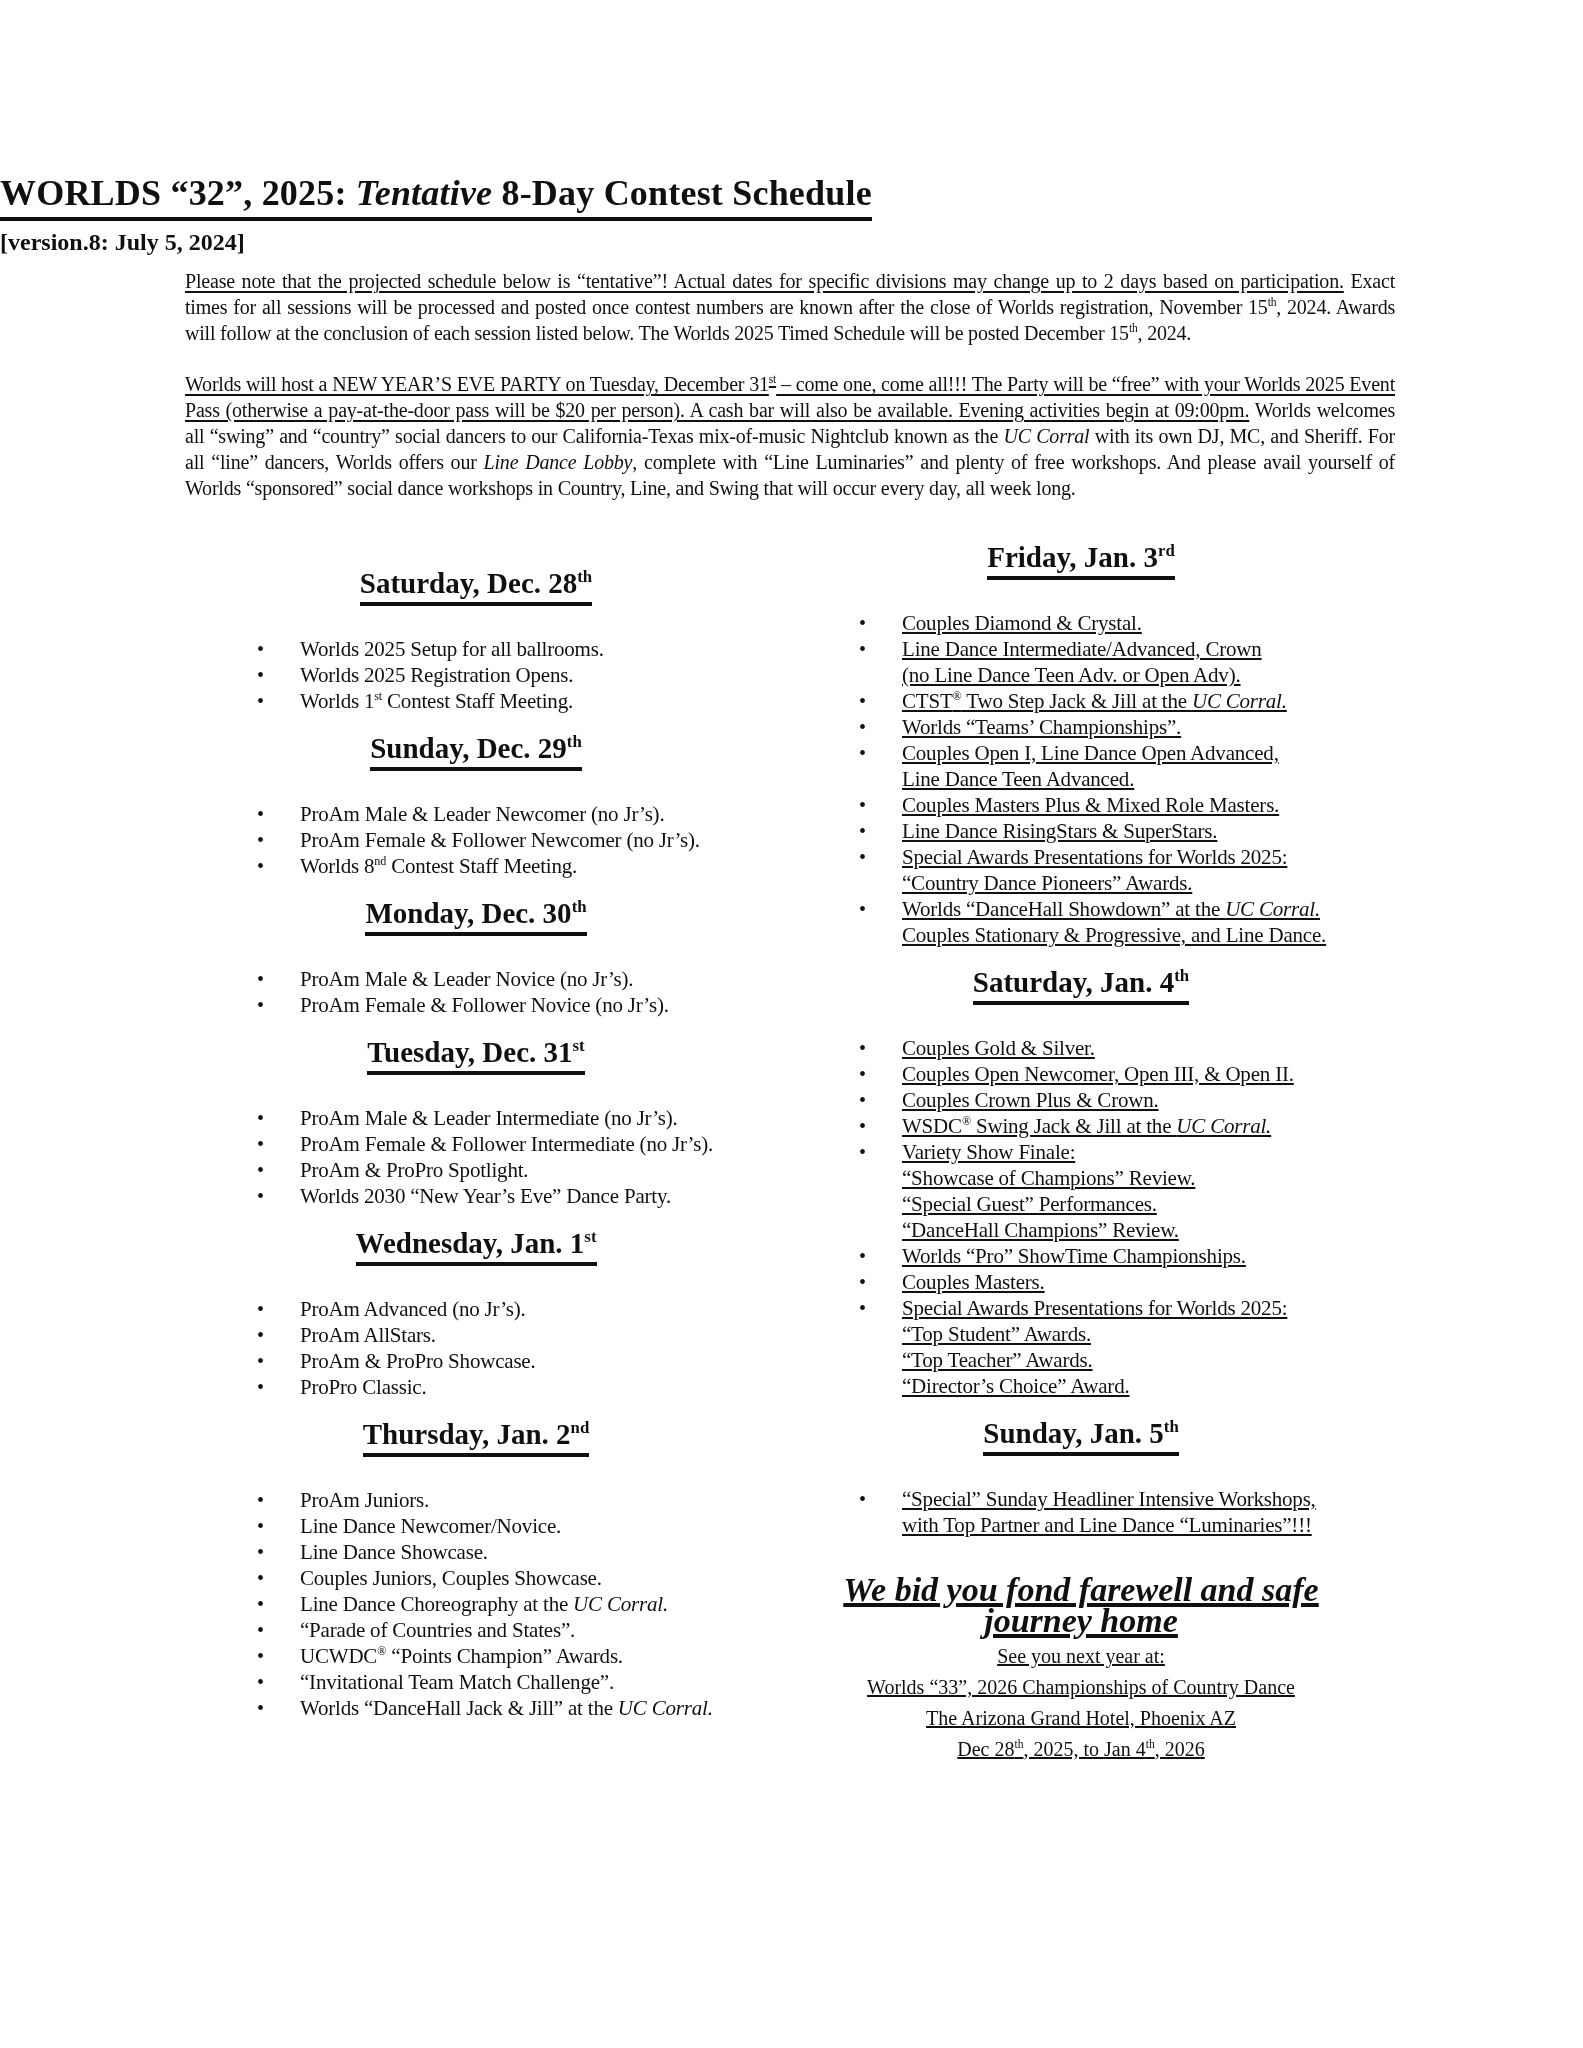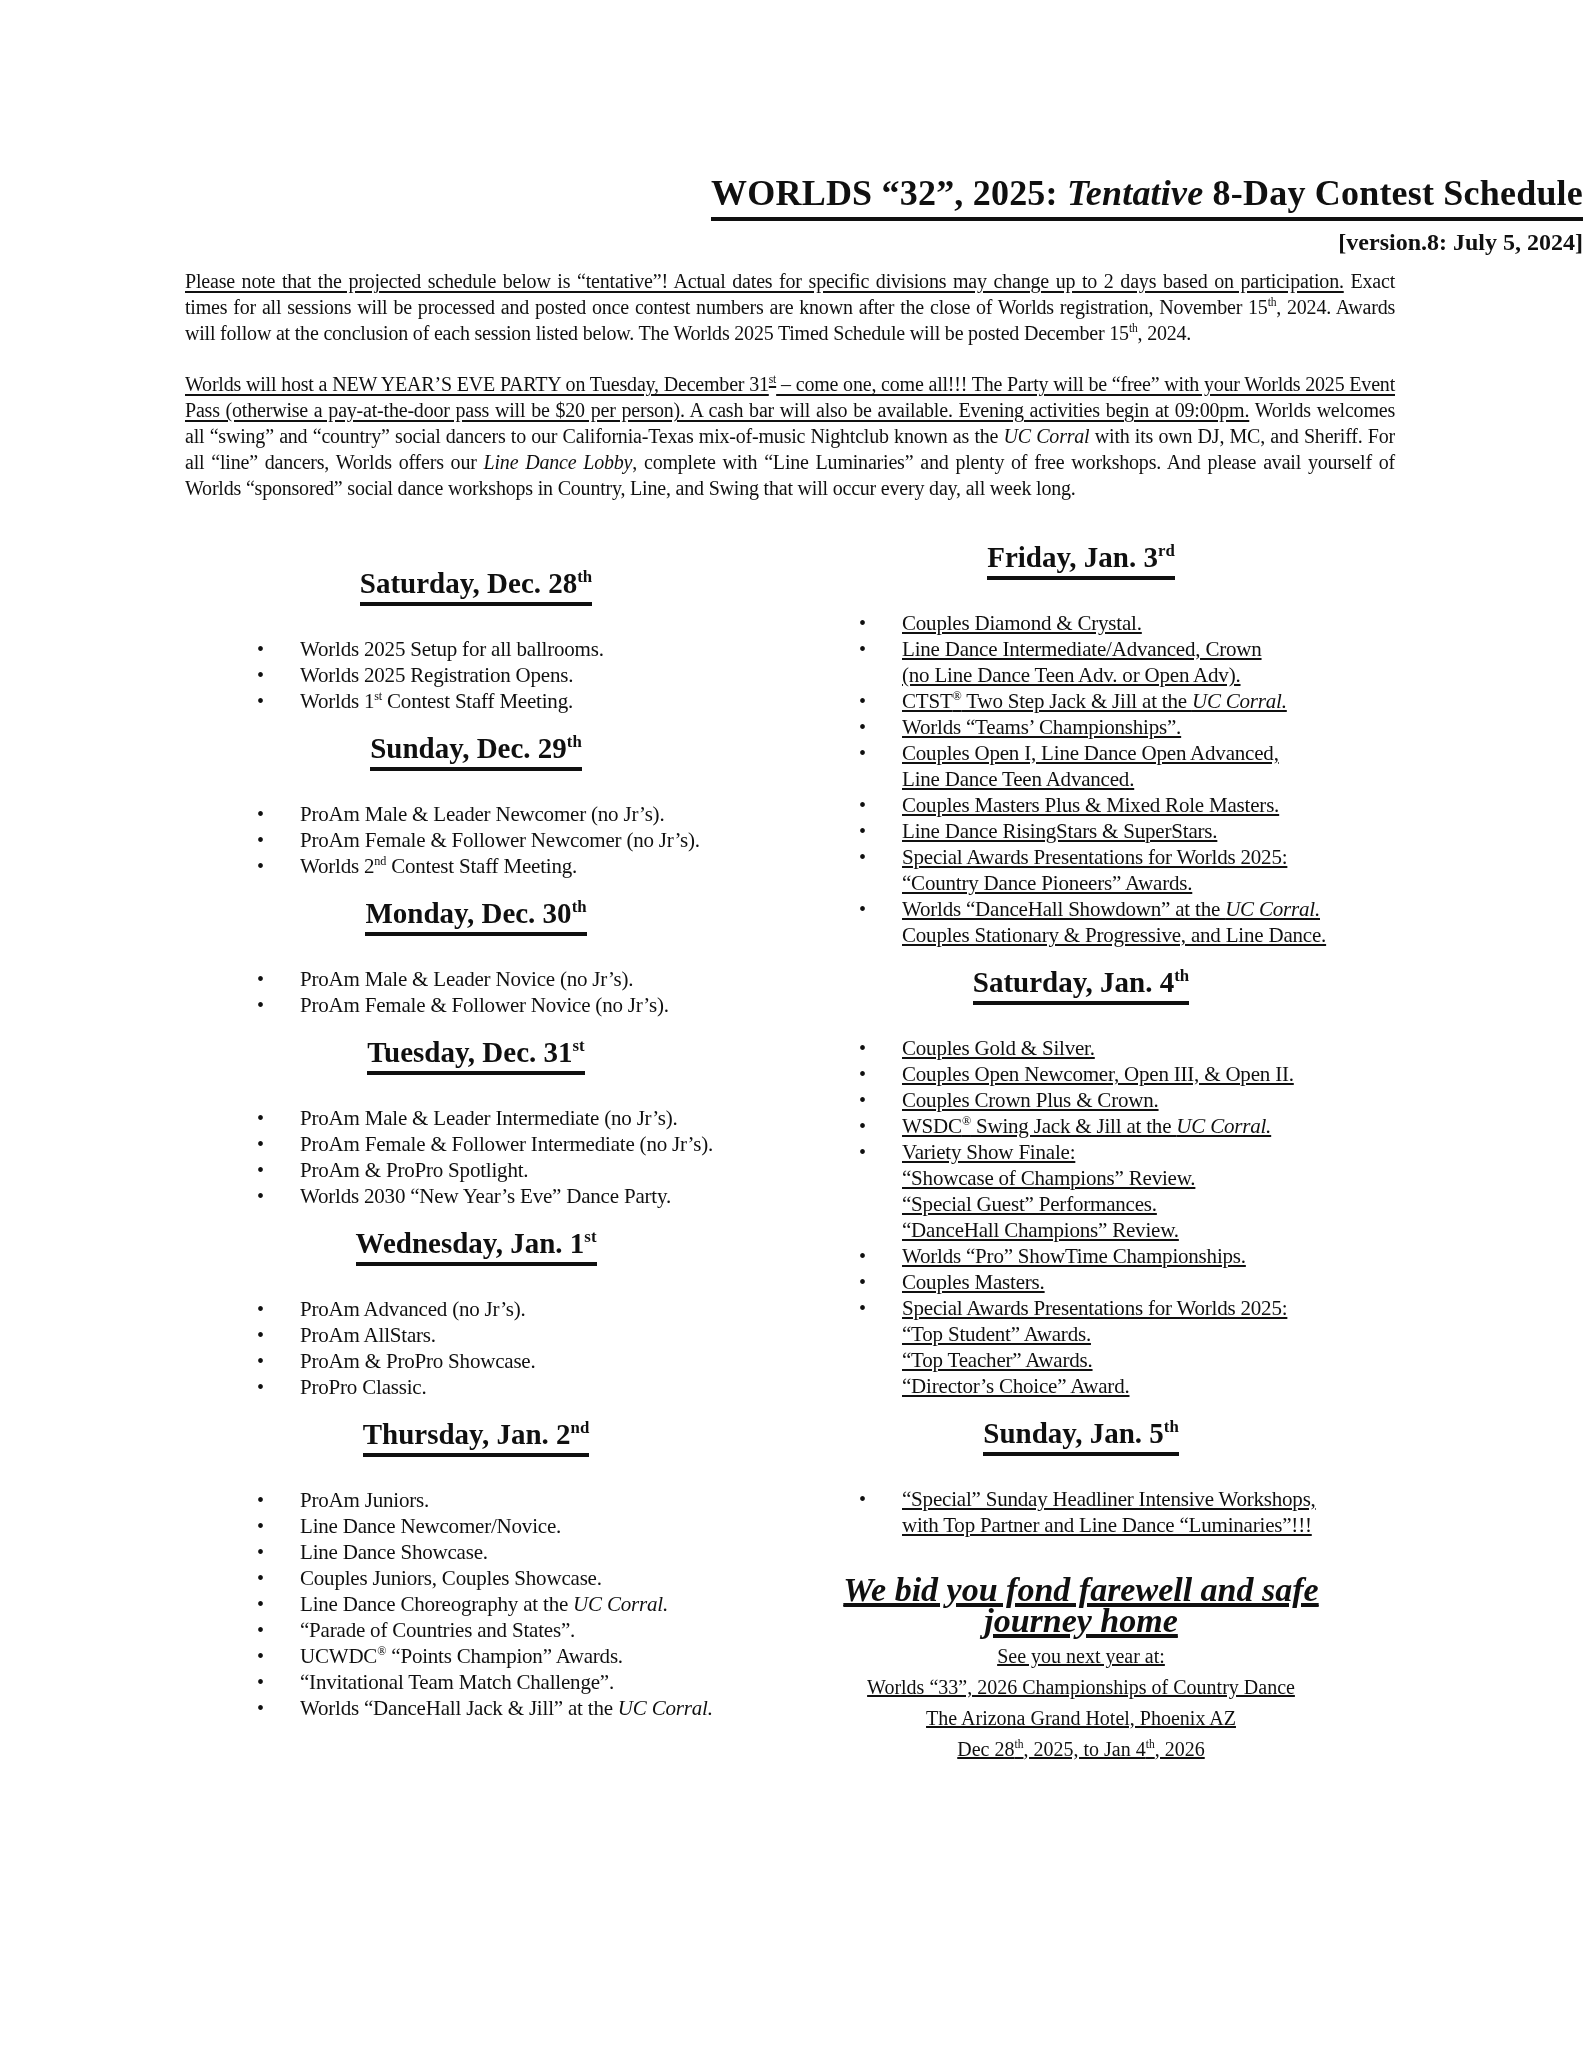--- a/index.html
+++ b/index.html
@@ -4,21 +4,21 @@
 <style>
   html,body{margin:0;padding:0;background:#ffffff;}
   .page{
     position:relative;
     width:1583px;height:2048px;
     background:#ffffff;
     color:#101010;
     font-family:"Liberation Serif","DejaVu Serif",serif;
     overflow:hidden;
   }
-  .doc-header{padding-top:172px;text-align:right;}
+  .doc-header{padding-top:172px;text-align:left;}
   .doc-title{font-size:36px;font-weight:bold;letter-spacing:0.2px;}
   .doc-title .title-inner{display:inline-block;border-bottom:4px solid #101010;padding-bottom:3px;}
   .doc-subtitle{font-size:24px;font-weight:bold;margin-top:8px;}
   .intro{
     font-size:20px;line-height:26px;letter-spacing:-0.2px;
     text-align:justify;
     margin:12px 188px 0 185px;
   }
   .intro.second{margin-top:25px;}
   .useg{text-decoration:underline;text-decoration-thickness:1.5px;text-underline-offset:3px;}
@@ -67,21 +67,21 @@
         <div class="section">
           <div class="day-header"><span class="hdr-inner"><span>Saturday, Dec. 28</span><sup>th</sup></span></div>
           <div class="line"><span class="bullet">•</span><span><span>Worlds 2025 Setup for all ballrooms.</span></span></div>
           <div class="line"><span class="bullet">•</span><span><span>Worlds 2025 Registration Opens.</span></span></div>
           <div class="line"><span class="bullet">•</span><span><span>Worlds 1</span><sup>st</sup><span> Contest Staff Meeting.</span></span></div>
         </div>
         <div class="section">
           <div class="day-header"><span class="hdr-inner"><span>Sunday, Dec. 29</span><sup>th</sup></span></div>
           <div class="line"><span class="bullet">•</span><span><span>ProAm Male &amp; Leader Newcomer (no Jr’s).</span></span></div>
           <div class="line"><span class="bullet">•</span><span><span>ProAm Female &amp; Follower Newcomer (no Jr’s).</span></span></div>
-          <div class="line"><span class="bullet">•</span><span><span>Worlds 2</span><sup>nd</sup><span> Contest Staff Meeting.</span></span></div>
+          <div class="line"><span class="bullet">•</span><span><span>Worlds 8</span><sup>nd</sup><span> Contest Staff Meeting.</span></span></div>
         </div>
         <div class="section">
           <div class="day-header"><span class="hdr-inner"><span>Monday, Dec. 30</span><sup>th</sup></span></div>
           <div class="line"><span class="bullet">•</span><span><span>ProAm Male &amp; Leader Novice (no Jr’s).</span></span></div>
           <div class="line"><span class="bullet">•</span><span><span>ProAm Female &amp; Follower Novice (no Jr’s).</span></span></div>
         </div>
         <div class="section">
           <div class="day-header"><span class="hdr-inner"><span>Tuesday, Dec. 31</span><sup>st</sup></span></div>
           <div class="line"><span class="bullet">•</span><span><span>ProAm Male &amp; Leader Intermediate (no Jr’s).</span></span></div>
           <div class="line"><span class="bullet">•</span><span><span>ProAm Female &amp; Follower Intermediate (no Jr’s).</span></span></div>

